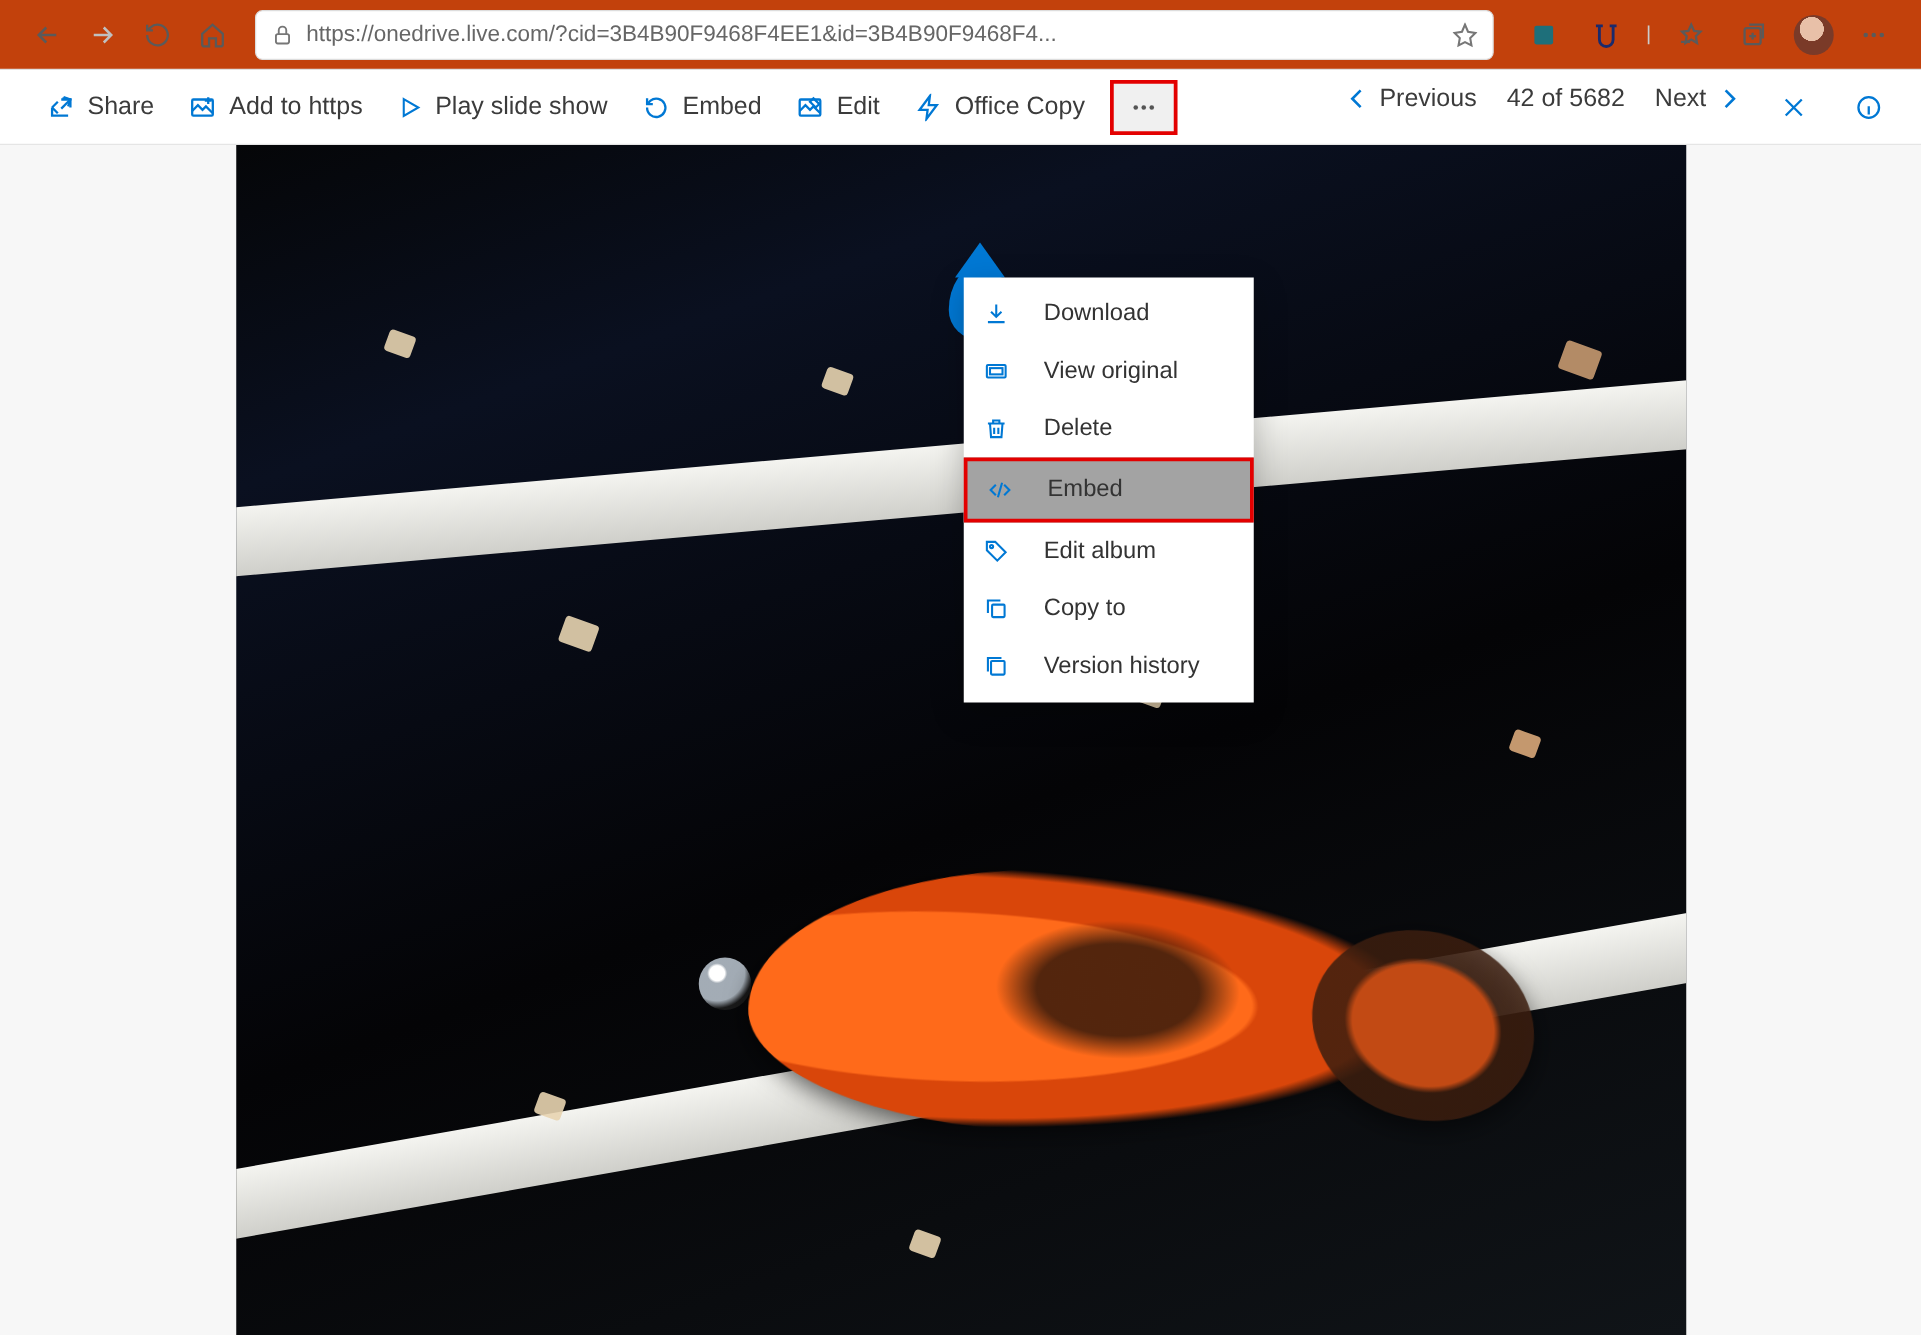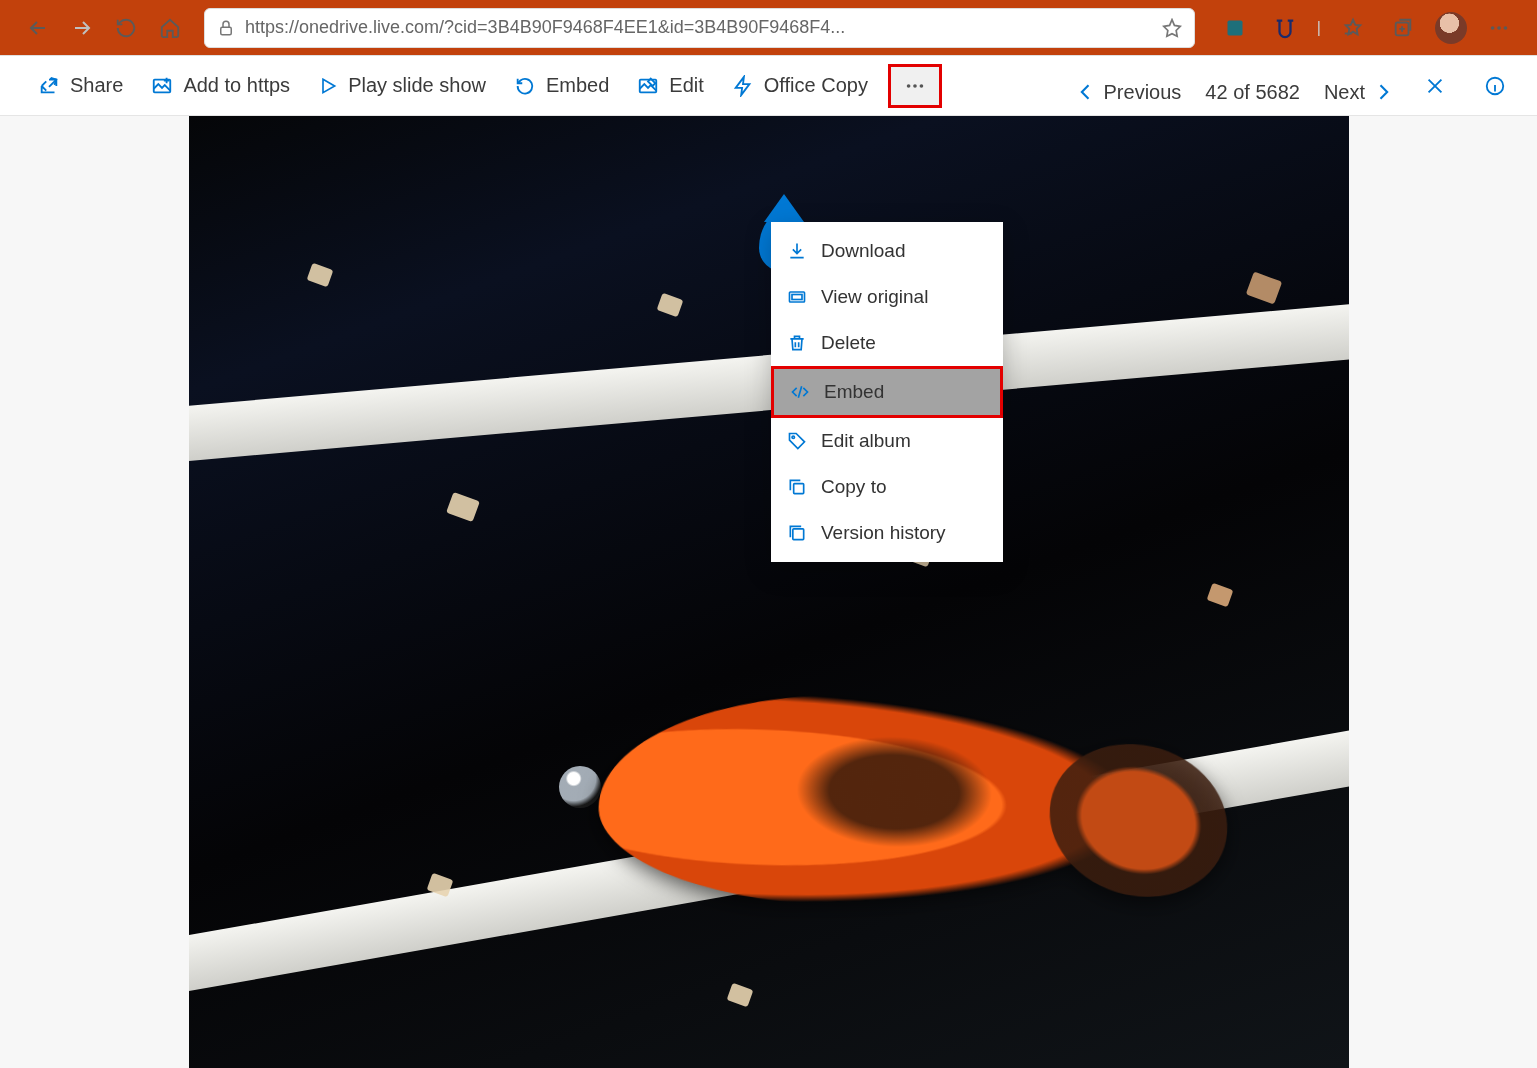--- a/index.html
+++ b/index.html
@@ -72,21 +72,21 @@
     width: 54px; height: 44px;
     display: flex; align-items: center; justify-content: center;
     border: 3px solid #e30000;
     background: #f0f0f0;
     margin-left: 6px;
     cursor: pointer;
   }
   .right-group {
     margin-left: auto;
     display: flex;
-    align-items: flex-end;
+    align-items: flex-start;
     gap: 24px;
     font-size: 20px;
     color: #3b3b3b;
   }
   .prev-btn, .next-btn { display:flex; align-items:center; gap:8px; cursor:pointer; }
   .prev-btn svg, .next-btn svg, .close-btn svg, .info-btn svg { color:#0078d4; }
   .content-area {
     position: relative;
     height: calc(100% - 116px);
     display: flex;
@@ -163,21 +163,21 @@
     left: 771px; top: 106px;
     width: 232px;
     background: #fff;
     box-shadow: 0 8px 24px rgba(0,0,0,.25);
     padding: 6px 0;
     z-index: 50;
   }
   .menu-item {
     display: flex;
     align-items: center;
-    gap: 14px;
+    gap: 28px;
     padding: 12px 16px;
     font-size: 19px;
     color: #333;
     cursor: pointer;
   }
   .menu-item svg { color: #0078d4; flex-shrink:0; }
   .menu-item.highlight {
     background: #a3a3a3;
     border: 3px solid #e30000;
   }

